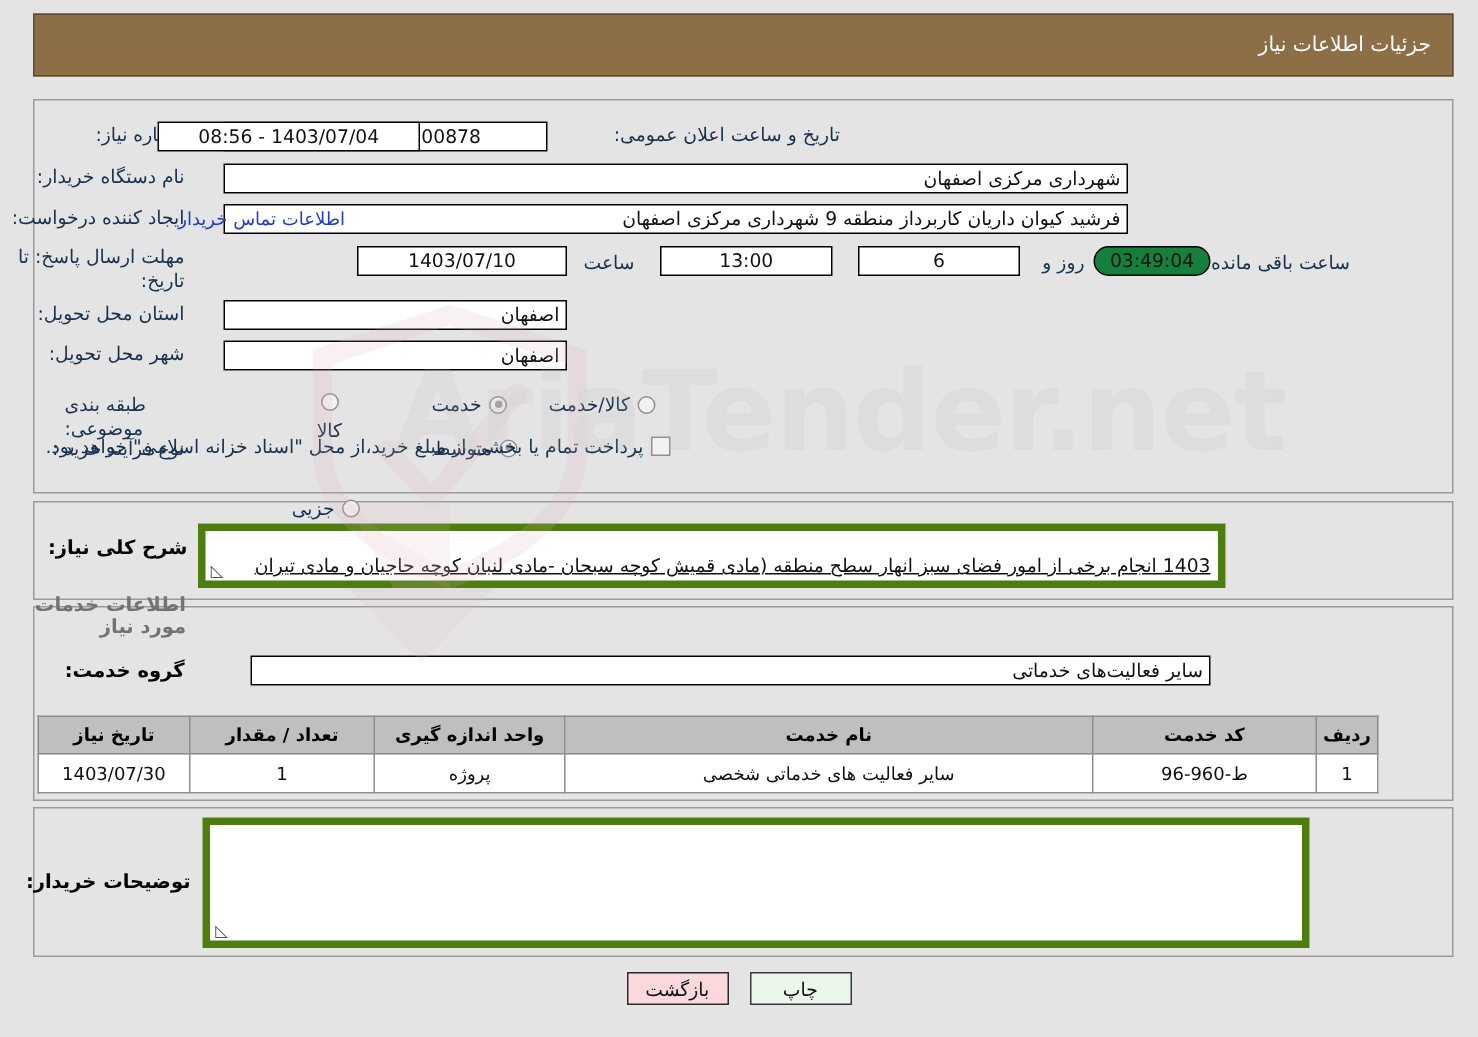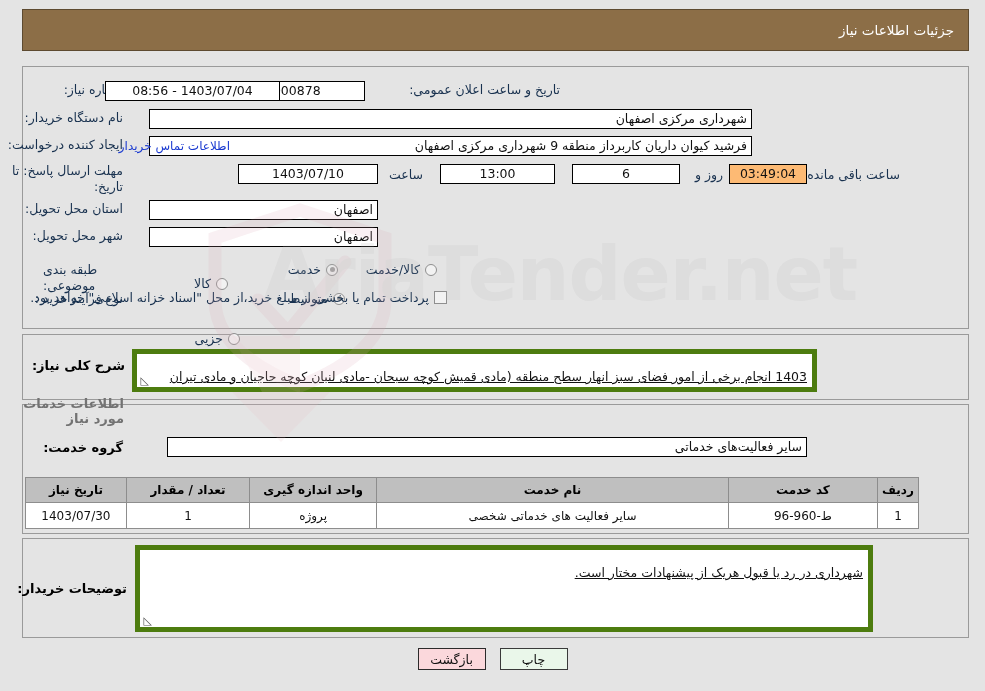--- a/index.html
+++ b/index.html
@@ -88,21 +88,21 @@
     line-height: 18px;
     font-size: 12.5px;
     color: #111;
     padding: 0 4px;
     text-align: center;
     overflow: hidden;
     white-space: nowrap;
     font-family: "DejaVu Sans", "Liberation Sans", sans-serif;
   }
   .fld.rtl-text { text-align: right; direction: rtl; }
-  .fld.timer { background: #fdba74; }
+  .fld.timer { background: #15803d; border-radius: 10px; }
   .link {
     color: #1a3ad0;
     font-size: 12px;
     cursor: pointer;
   }
 
   
   .opt { display: flex; align-items: center; gap: 5px; }
   .radio {
     width: 12px; height: 12px;
@@ -281,21 +281,21 @@
 <div class="fld rtl-text" style="position:absolute; right:607px; top:200px; width:229px; z-index:3;">اصفهان</div>
 
 <div class="row" style="right:862px; top:228px; z-index:3;">
   <span class="lbl">شهر محل تحویل:</span>
 </div>
 <div class="fld rtl-text" style="position:absolute; right:607px; top:227px; width:229px; z-index:3;">اصفهان</div>
 
 <div class="row" style="right:862px; top:262px; z-index:3;margin-left:43px;">
   <span class="lbl">طبقه بندی موضوعی:</span>
 </div>
-<div class="opt" style="position:absolute; right:757px; top:276px; z-index:3;">
+<div class="opt" style="position:absolute; right:757px; top:262px; z-index:3;flex-direction:column;">
   <span class="radio"></span>
   <span class="opt-label">کالا</span>
 </div>
 <div class="opt" style="position:absolute; right:647px; top:262px; z-index:3;">
   <span class="radio on"></span>
   <span class="opt-label">خدمت</span>
 </div>
 <div class="opt" style="position:absolute; right:548px; top:262px; z-index:3;">
   <span class="radio"></span>
   <span class="opt-label">کالا/خدمت</span>
@@ -348,20 +348,19 @@
       <td>پروژه</td>
       <td>1</td>
       <td>1403/07/30</td>
     </tr>
   </tbody>
 </table>
 
 <div class="panel" id="panel-notes"></div>
 <span class="lbl-strong" style="position:absolute; right:858px; top:581px; z-index:3;">توضیحات خریدار:</span>
 <div class="ta" style="position:absolute; right:112px; top:545px; width:738px; height:87px; z-index:3;">
-  <span>شهرداری در رد یا قبول هریک از پیشنهادات مختار است.</span>
   <span class="grip">◺</span>
 </div>
 
 <div id="btn-bar">
   <button class="btn btn-print">چاپ</button>
   <button class="btn btn-back">بازگشت</button>
 </div>
 
 </body></html>

